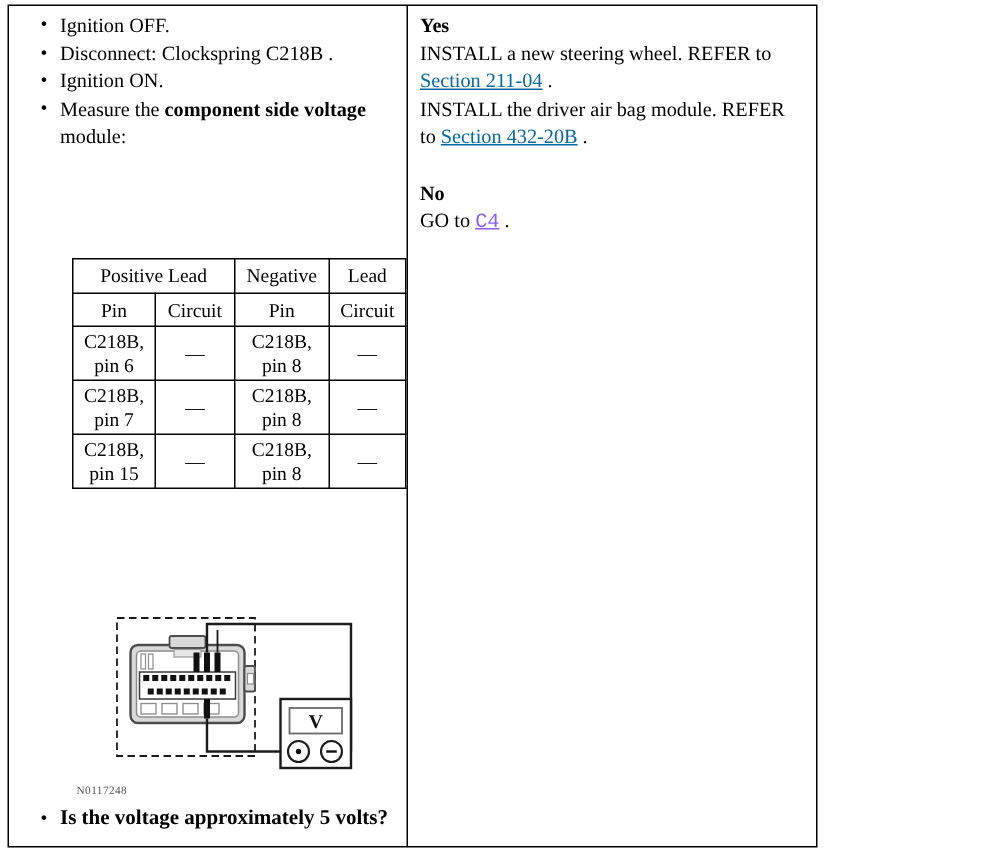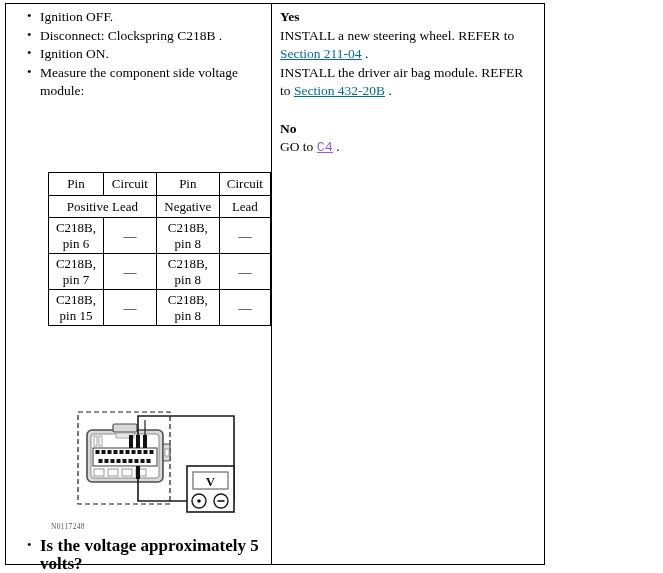--- a/index.html
+++ b/index.html
@@ -52,21 +52,21 @@
     position: relative;
     margin: 0 0 0 0;
   }
   ul.steps > li::before {
     content: "\2022";
     position: absolute;
     left: -13px;
     top: -1px;
     font-size: 13px;
   }
-  .b { font-weight: normal; }
+  .b { font-weight: bold; }
 
   
   .ans-head {
     font-weight: bold;
     font-size: 13.5px;
     line-height: 18.6px;
   }
   .ans-line {
     font-size: 13.5px;
     line-height: 18.6px;
@@ -124,21 +124,21 @@
   }
 
   
   .question {
     position: absolute;
     left: 0;
     top: 533px;
     width: 266px;
     box-sizing: border-box;
     padding-left: 34px;
-    font-size: 17px;
+    font-size: 14px;
     font-weight: bold;
     line-height: 18px;
   }
   .question::before {
     content: "\2022";
     position: absolute;
     left: 21px;
     top: -1px;
     font-weight: normal;
     font-size: 13px;
@@ -154,29 +154,29 @@
     <ul class="steps">
       <li><span><span>Ignition OFF.</span></span></li>
       <li><span><span>Disconnect: Clockspring C218B .</span></span></li>
       <li><span><span>Ignition ON.</span></span></li>
       <li><span><span>Measure the </span><span class="b">component side voltage</span><span> module:</span></span></li>
     </ul>
 
     <table class="lead-table">
       <tbody>
         <tr>
+          <td class="hdr" colspan="2">Positive Lead</td>
+          <td class="hdr">Negative</td>
+          <td class="hdr">Lead</td>
+        </tr>
+        <tr>
           <td class="hdr w-pin">Pin</td>
           <td class="hdr w-cir">Circuit</td>
           <td class="hdr w-pin2">Pin</td>
           <td class="hdr w-cir2">Circuit</td>
-        </tr>
-        <tr>
-          <td class="hdr" colspan="2">Positive Lead</td>
-          <td class="hdr">Negative</td>
-          <td class="hdr">Lead</td>
         </tr>
         <tr class="cell-2line">
           <td>C218B,<br>pin 6</td>
           <td>—</td>
           <td>C218B,<br>pin 8</td>
           <td>—</td>
         </tr>
         <tr class="cell-2line">
           <td>C218B,<br>pin 7</td>
           <td>—</td>

